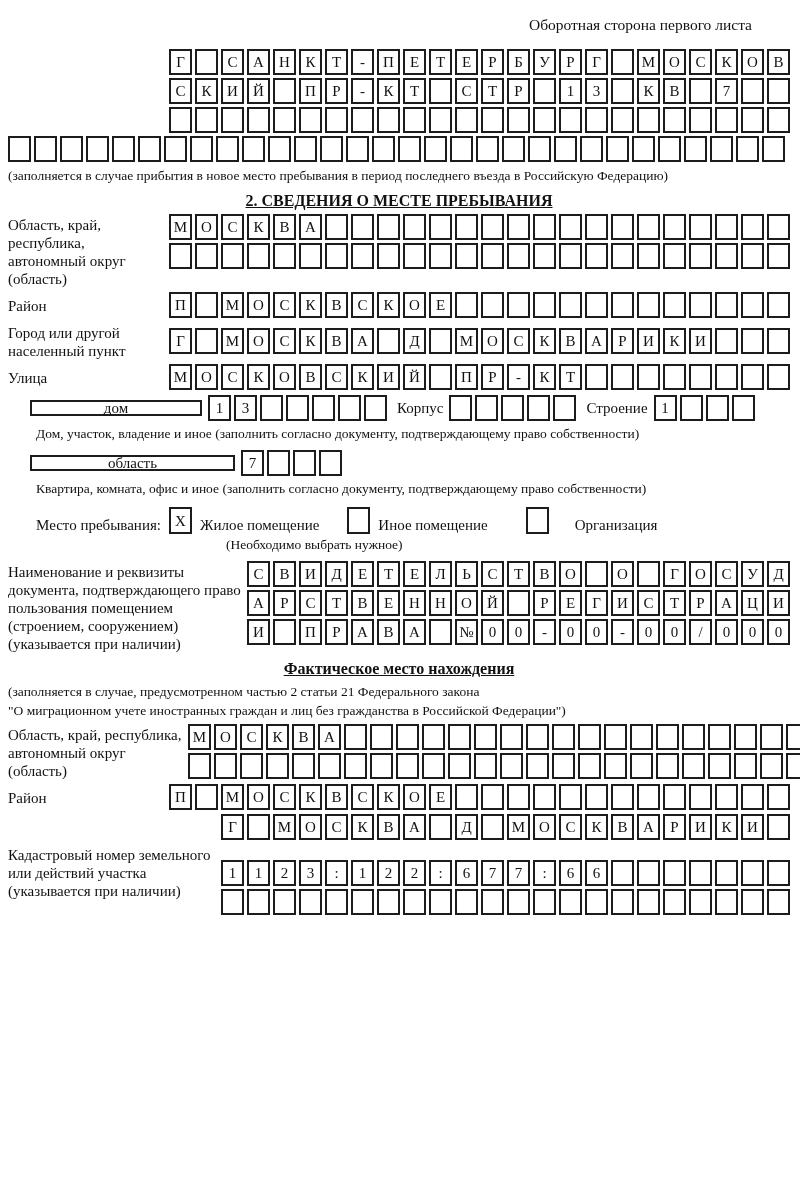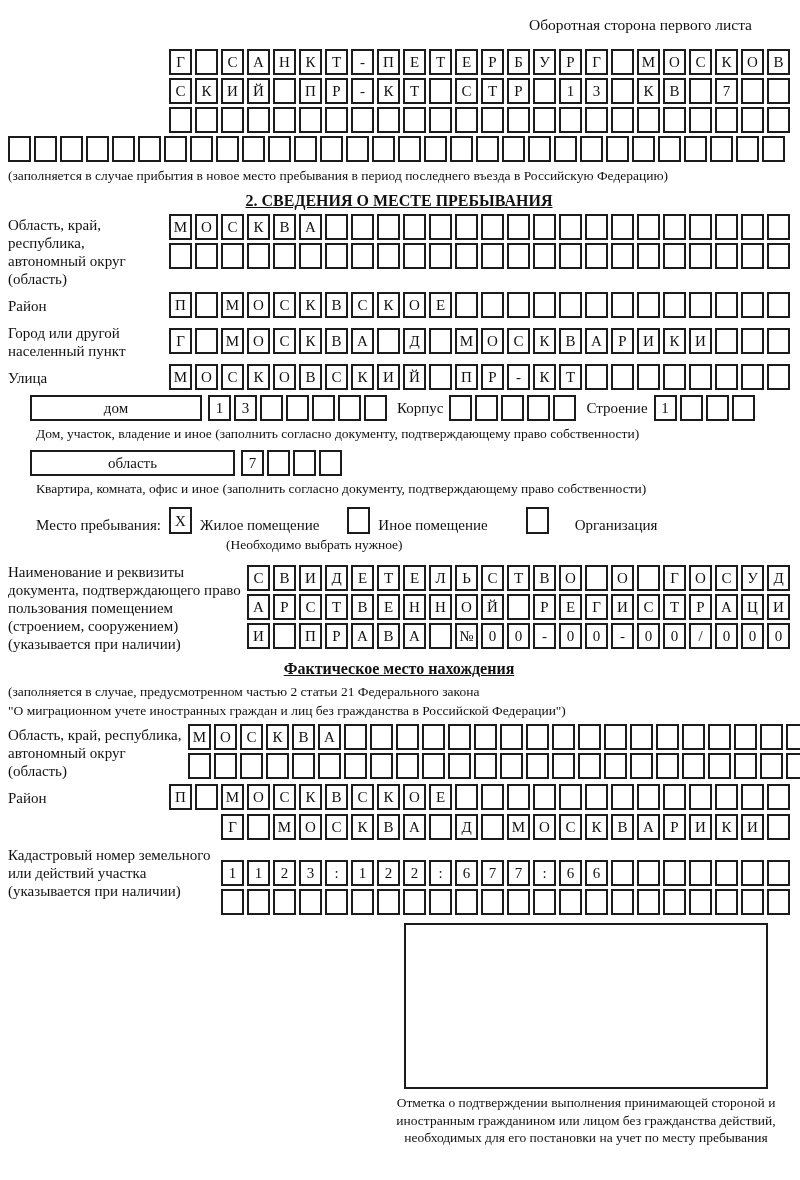--- a/index.html
+++ b/index.html
@@ -27,21 +27,21 @@
     display: flex; align-items: center; justify-content: center;
     font-size: 15px; background: #fff;
   }
 
   .note-center { font-size: 13.5px; margin-top: 5px; }
   .note-left { font-size: 13.5px; margin-top: 4px; margin-left: 28px; }
   .sec-title { text-align: center; font-weight: bold; font-size: 16px; margin-top: 7px; text-decoration: underline; }
 
   .house-row { display: flex; align-items: center; margin-top: 5px; margin-left: 22px; }
   .wide-box {
-    border: 2px solid #1c1c1c; height: 26px;
+    border: 2px solid #1c1c1c; height: 16px;
     display: flex; align-items: center; justify-content: center;
     font-size: 15px;
   }
   .inline-cells { display: flex; gap: 3px; margin-left: 6px; }
   .inline-label { margin-left: 10px; }
 
   .stay-row { display: flex; align-items: flex-end; margin-top: 9px; margin-left: 28px; }
   .chk {
     width: 23px; height: 27px; border: 2px solid #1c1c1c;
     display: flex; align-items: center; justify-content: center;
@@ -381,21 +381,21 @@
     <span>Место пребывания:</span>
     <span class="chk">X</span>
     <span>Жилое помещение</span>
     <span class="chk" style="margin-left:28px;"></span>
     <span>Иное помещение</span>
     <span class="chk" style="margin-left:38px;"></span>
     <span style="margin-left:18px;">Организация</span>
   </div>
   <div style="font-size:13.5px; margin-left:218px; margin-top:2px;">(Необходимо выбрать нужное)</div>
 
-  <div class="field" style="margin-top:7px;align-items:center;">
+  <div class="field" style="margin-top:7px;">
     <div class="f-label w235">Наименование и реквизиты документа, подтверждающего право пользования помещением (строением, сооружением) (указывается при наличии)</div>
     <div class="cells-block">
       <div class="cells-row">
           <div class="cell">С</div>
           <div class="cell">В</div>
           <div class="cell">И</div>
           <div class="cell">Д</div>
           <div class="cell">Е</div>
           <div class="cell">Т</div>
           <div class="cell">Е</div>
@@ -633,18 +633,14 @@
           <div class="cell"></div>
           <div class="cell"></div>
           <div class="cell"></div>
           <div class="cell"></div>
           <div class="cell"></div>
           <div class="cell"></div>
         </div>
     </div>
   </div>
 
-  <div class="stamp-wrap">
-    <div class="stamp-box"></div>
-    <div class="stamp-caption">Отметка о подтверждении выполнения принимающей стороной и иностранным гражданином или лицом без гражданства действий, необходимых для его постановки на учет по месту пребывания</div>
-  </div>
 
 </div>
 
 </body></html>

